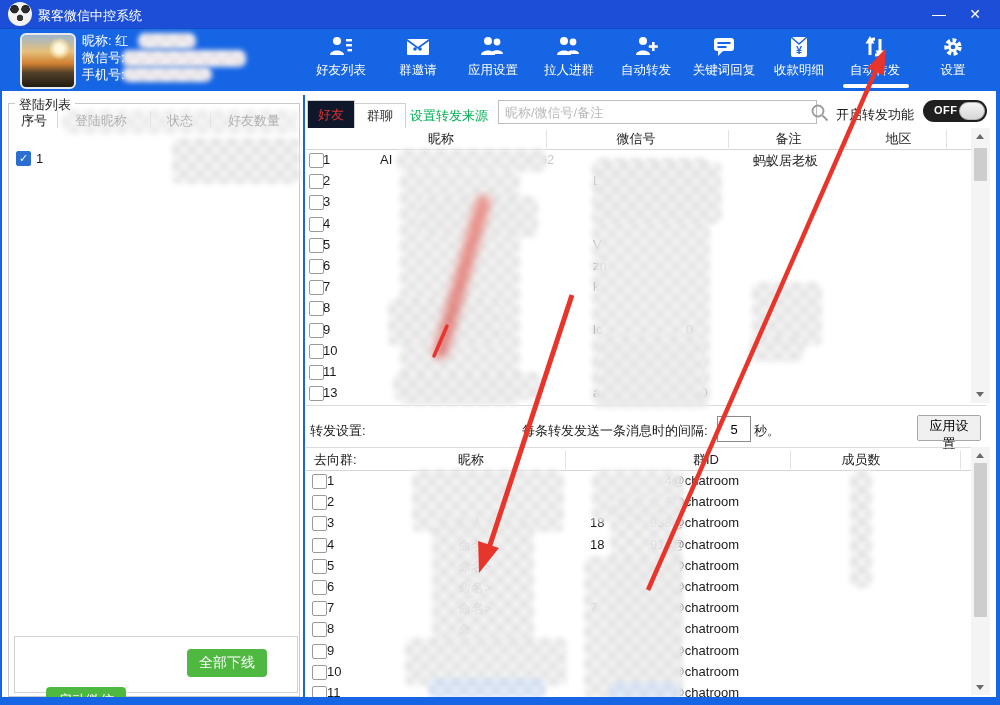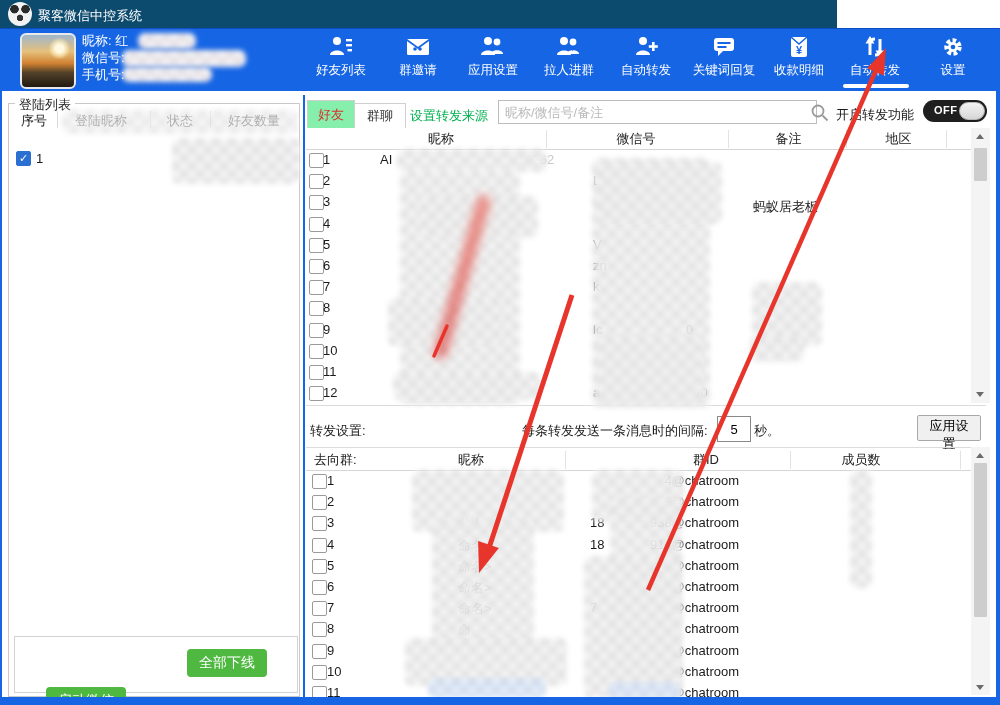--- a/index.html
+++ b/index.html
@@ -1,20 +1,20 @@
 <!DOCTYPE html>
 <html><head>
 <meta charset="utf-8">
 <style>
   html,body{margin:0;padding:0;background:#666;}
   #app{position:relative;width:1000px;height:705px;background:#fff;overflow:hidden;
        font-family:"Liberation Sans","DejaVu Sans",sans-serif;font-size:13px;color:#1a1a1a;}
   .abs{position:absolute;}
   
-  .titlebar{left:0;top:0;width:804px;height:28px;background:#0c4a6e;padding-left:33px;}
+  .titlebar{left:0;top:0;width:1000px;height:28px;background:#1d4ed8;}
   .headerband{left:0;top:28px;width:1000px;height:62px;background:#1665e4;border-top:1px solid #0d4cc2;}
   .win-border{background:#1665e4;z-index:8;}
   .title-text{left:38px;top:7px;color:#fff;font-size:13px;}
   .logo{left:8px;top:2px;width:24px;height:24px;border-radius:50%;
         background:radial-gradient(circle at 50% 66%,#333 0 3px,transparent 3.5px),
                    radial-gradient(circle at 27% 30%,#2a2a2a 0 4px,transparent 4.5px),
                    radial-gradient(circle at 73% 30%,#2a2a2a 0 4px,transparent 4.5px),#f2f2f2;}
   .winbtn{color:#fff;font-size:14px;width:22px;height:22px;line-height:22px;text-align:center;top:3px;cursor:default;}
   
   .avatar{left:20px;top:33px;width:52px;height:52px;border-radius:6px;border:2px solid #e9e9e9;
@@ -29,21 +29,21 @@
   
   .groupbox{border:1px solid #c9c9c9;background:#fff;}
   .gb-label{background:#fff;padding:0 4px;font-size:13px;color:#222;}
   .col-sep{background:#d8d8d8;width:1px;}
   .greenbtn{background:#4eb840;color:#fff;border:none;border-radius:4px;width:80px;height:28px;
             font-size:14px;font-family:inherit;cursor:pointer;}
   .cb{width:13px;height:13px;border:1px solid #9a9a9a;background:#fff;border-radius:2px;}
   .cb-checked{background:#2b6fd3;border-color:#2b6fd3;color:#fff;font-size:11px;line-height:13px;text-align:center;}
   
   .tab{border:1px solid #cfcfcf;border-bottom:none;text-align:center;cursor:pointer;}
-  .tab-active{background:#86efac;color:#d5332f;}
+  .tab-active{background:#0f172a;color:#d5332f;}
   .tab-idle{background:#fff;color:#333;}
   .green-link{color:#00b050;cursor:pointer;}
   .search-input{border:1px solid #bdbdbd;height:22px;width:305px;font-size:13px;padding:0 6px;
                 font-family:inherit;color:#333;}
   .search-input::placeholder{color:#b9b9b9;}
   .toggle{width:64px;height:22px;border-radius:11px;background:#1f1f1f;cursor:pointer;}
   .toggle .tstate{position:absolute;left:11px;top:4px;color:#fff;font-size:11px;font-weight:bold;letter-spacing:.5px;}
   .toggle .knob{position:absolute;right:2px;top:2px;width:26px;height:18px;border-radius:9px;
                 background:linear-gradient(180deg,#f4f4f4,#d6d6d6);border:1px solid #b5b5b5;box-sizing:border-box;}
   .th{font-size:13px;color:#222;text-align:center;}
@@ -237,21 +237,21 @@
   </div>
   <div class="abs" style="left:306px;top:150px;width:667px;height:253px;">
 
   <div class="frow" style="top: 0px;">
         <span class="cb" style="left:3px;top:3px;"></span>
         <span class="rnum" style="left:17px;">1</span>
         <span style="left:74px;">AI</span>
         <span class="ghost" style="left:212px;">10262</span>
         <span style="left:287px;"></span>
         <span style="left:380px;"></span>
-        <span style="left:447px;margin-top:46px;">蚂蚁居老板</span>
+        <span style="left:447px;">蚂蚁居老板</span>
       </div>
       <div class="frow" style="top: 21.2px;">
         <span class="cb" style="left:3px;top:3px;"></span>
         <span class="rnum" style="left:17px;">2</span>
         <span style="left:74px;"></span>
         <span class="ghost" style="left:212px;"></span>
         <span style="left:287px;">LT</span>
         <span style="left:380px;"></span>
         <span style="left:447px;"></span>
       </div>
@@ -331,21 +331,21 @@
         <span class="cb" style="left:3px;top:3px;"></span>
         <span class="rnum" style="left:17px;">11</span>
         <span style="left:74px;"></span>
         <span class="ghost" style="left:212px;"></span>
         <span style="left:287px;"></span>
         <span style="left:380px;"></span>
         <span style="left:447px;"></span>
       </div>
       <div class="frow" style="top: 233.2px;">
         <span class="cb" style="left:3px;top:3px;"></span>
-        <span class="rnum" style="left:17px;">12</span>
+        <span class="rnum" style="left:17px;">13</span>
         <span style="left:74px;"></span>
         <span class="ghost" style="left:212px;"></span>
         <span style="left:287px;">a</span>
         <span style="left:380px;">190</span>
         <span style="left:447px;"></span>
       </div>
     </div>
 
   <div class="mosaic" style="left:397px;top:149px;width:150px;height:23px;"></div>
   <div class="mosaic" style="left:400px;top:170px;width:120px;height:235px;"></div>

